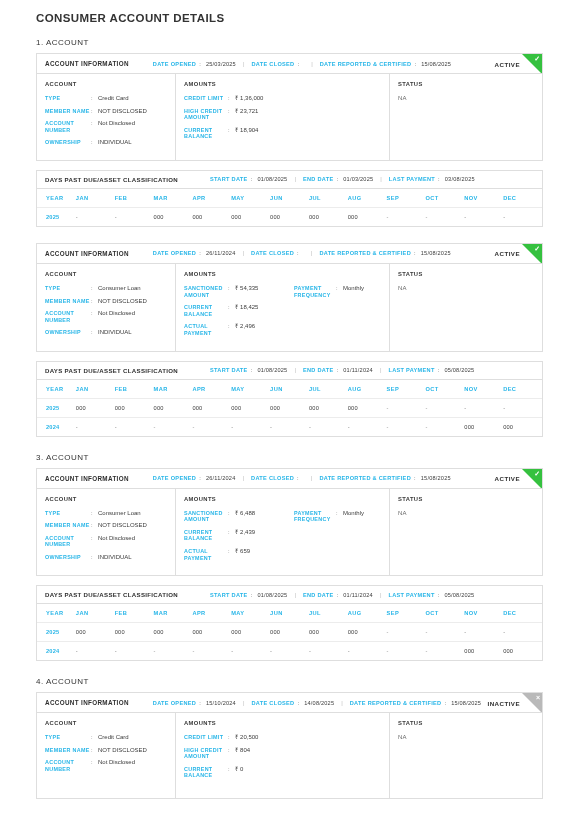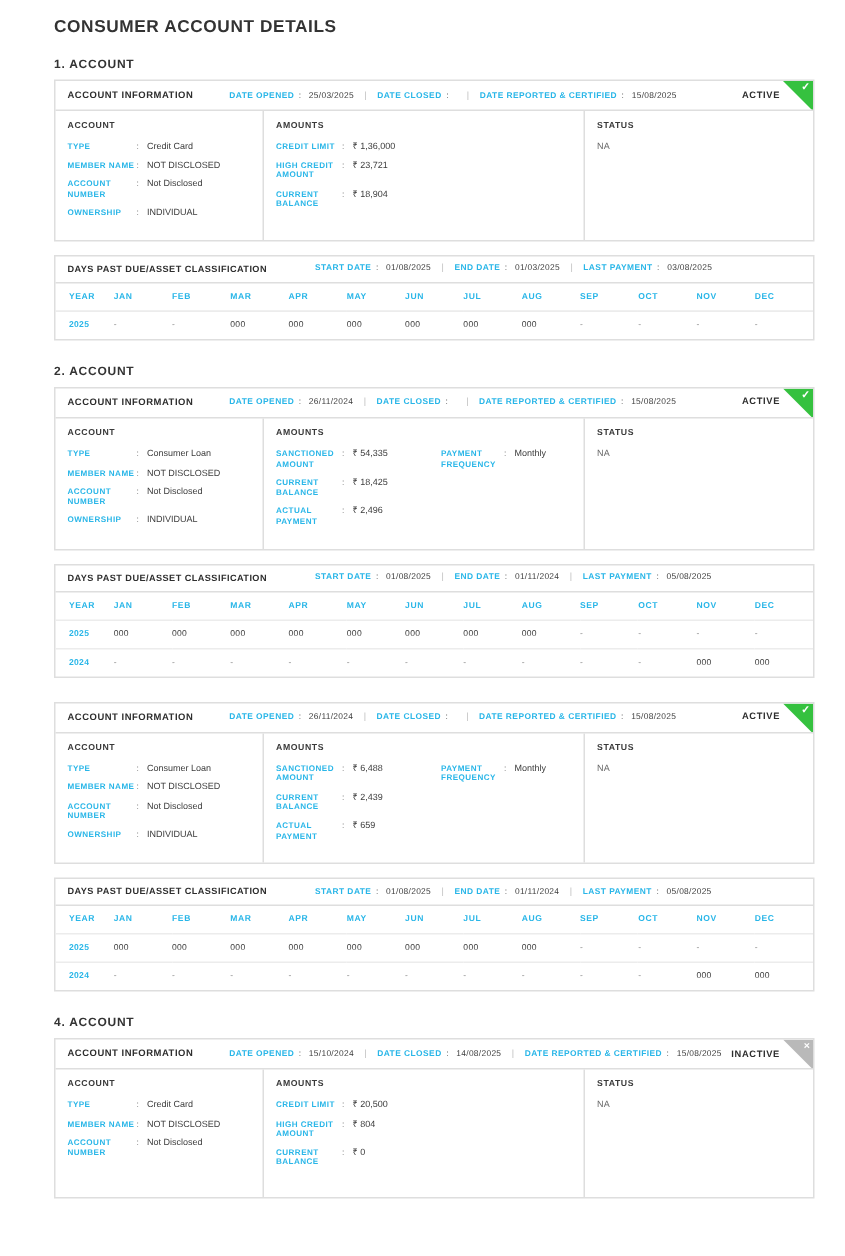--- a/index.html
+++ b/index.html
@@ -21,21 +21,21 @@
   }
   .page-title {
     font-size: 11.5px;
     font-weight: bold;
     letter-spacing: 0.4px;
     color: #333333;
     margin: 0 0 14px 0;
   }
   .acct-heading {
     font-size: 8px;
-    font-weight: bold;
+    font-weight: normal;
     letter-spacing: 0.5px;
     color: #333333;
     margin: 0 0 6px 0;
   }
   .acct-block {
     margin-bottom: 16px;
   }
   .card {
     border: 1px solid #dedede;
     background: #ffffff;
@@ -364,21 +364,20 @@
                 <td class="dash">-</td>
                 <td class="dash">-</td>
                 <td class="dash">-</td>
                 <td class="dash">-</td>
               </tr>
             </tbody>
           </table>
         </div>
       </div>
       <div class="acct-block">
-        <div class="acct-heading">2. ACCOUNT</div>
         <div class="card">
           <div class="info-head">
             <div class="title">ACCOUNT INFORMATION</div>
             <div class="meta m1">
               <span class="lbl">DATE OPENED</span>
               <span class="colon">:</span>
               <span class="val">26/11/2024</span>
             </div>
             <span class="sep">|</span>
             <div class="meta m2">
@@ -527,20 +526,21 @@
                 <td class="dash">-</td>
                 <td class="dash">-</td>
                 <td>000</td>
                 <td>000</td>
               </tr>
             </tbody>
           </table>
         </div>
       </div>
       <div class="acct-block">
+        <div class="acct-heading">3. ACCOUNT</div>
         <div class="card">
           <div class="info-head">
             <div class="title">ACCOUNT INFORMATION</div>
             <div class="meta m1">
               <span class="lbl">DATE OPENED</span>
               <span class="colon">:</span>
               <span class="val">26/11/2024</span>
             </div>
             <span class="sep">|</span>
             <div class="meta m2">

